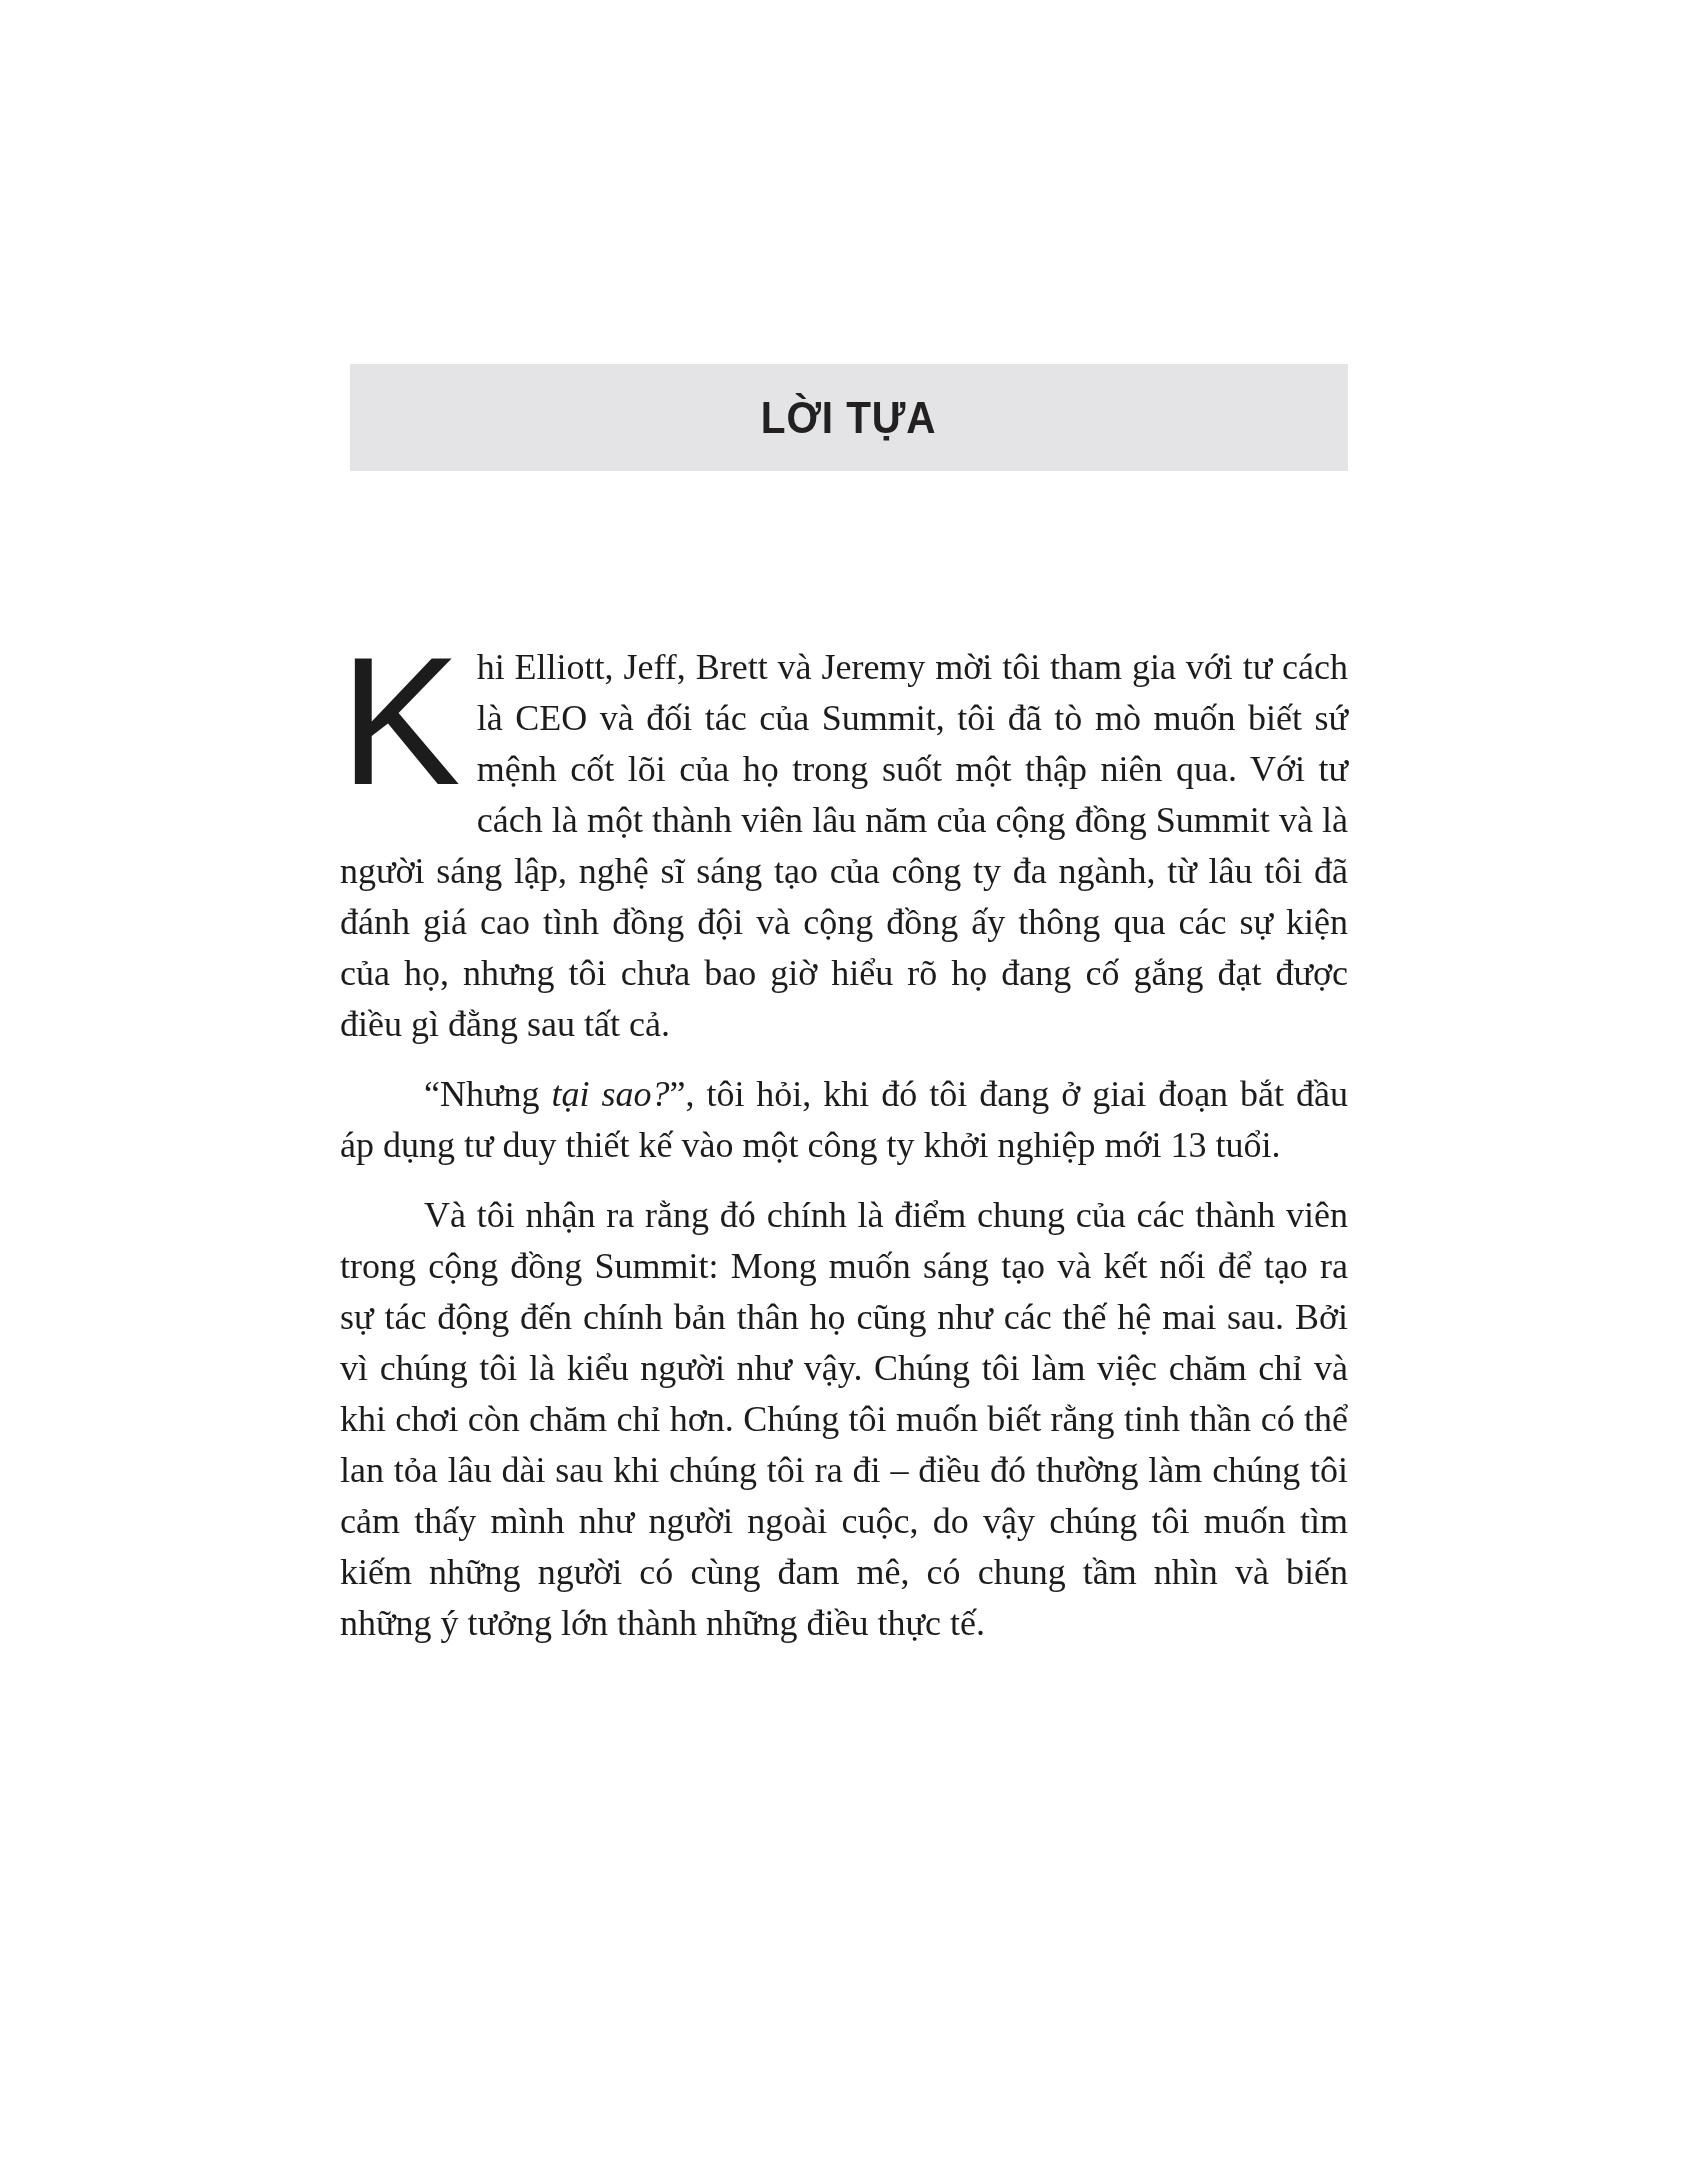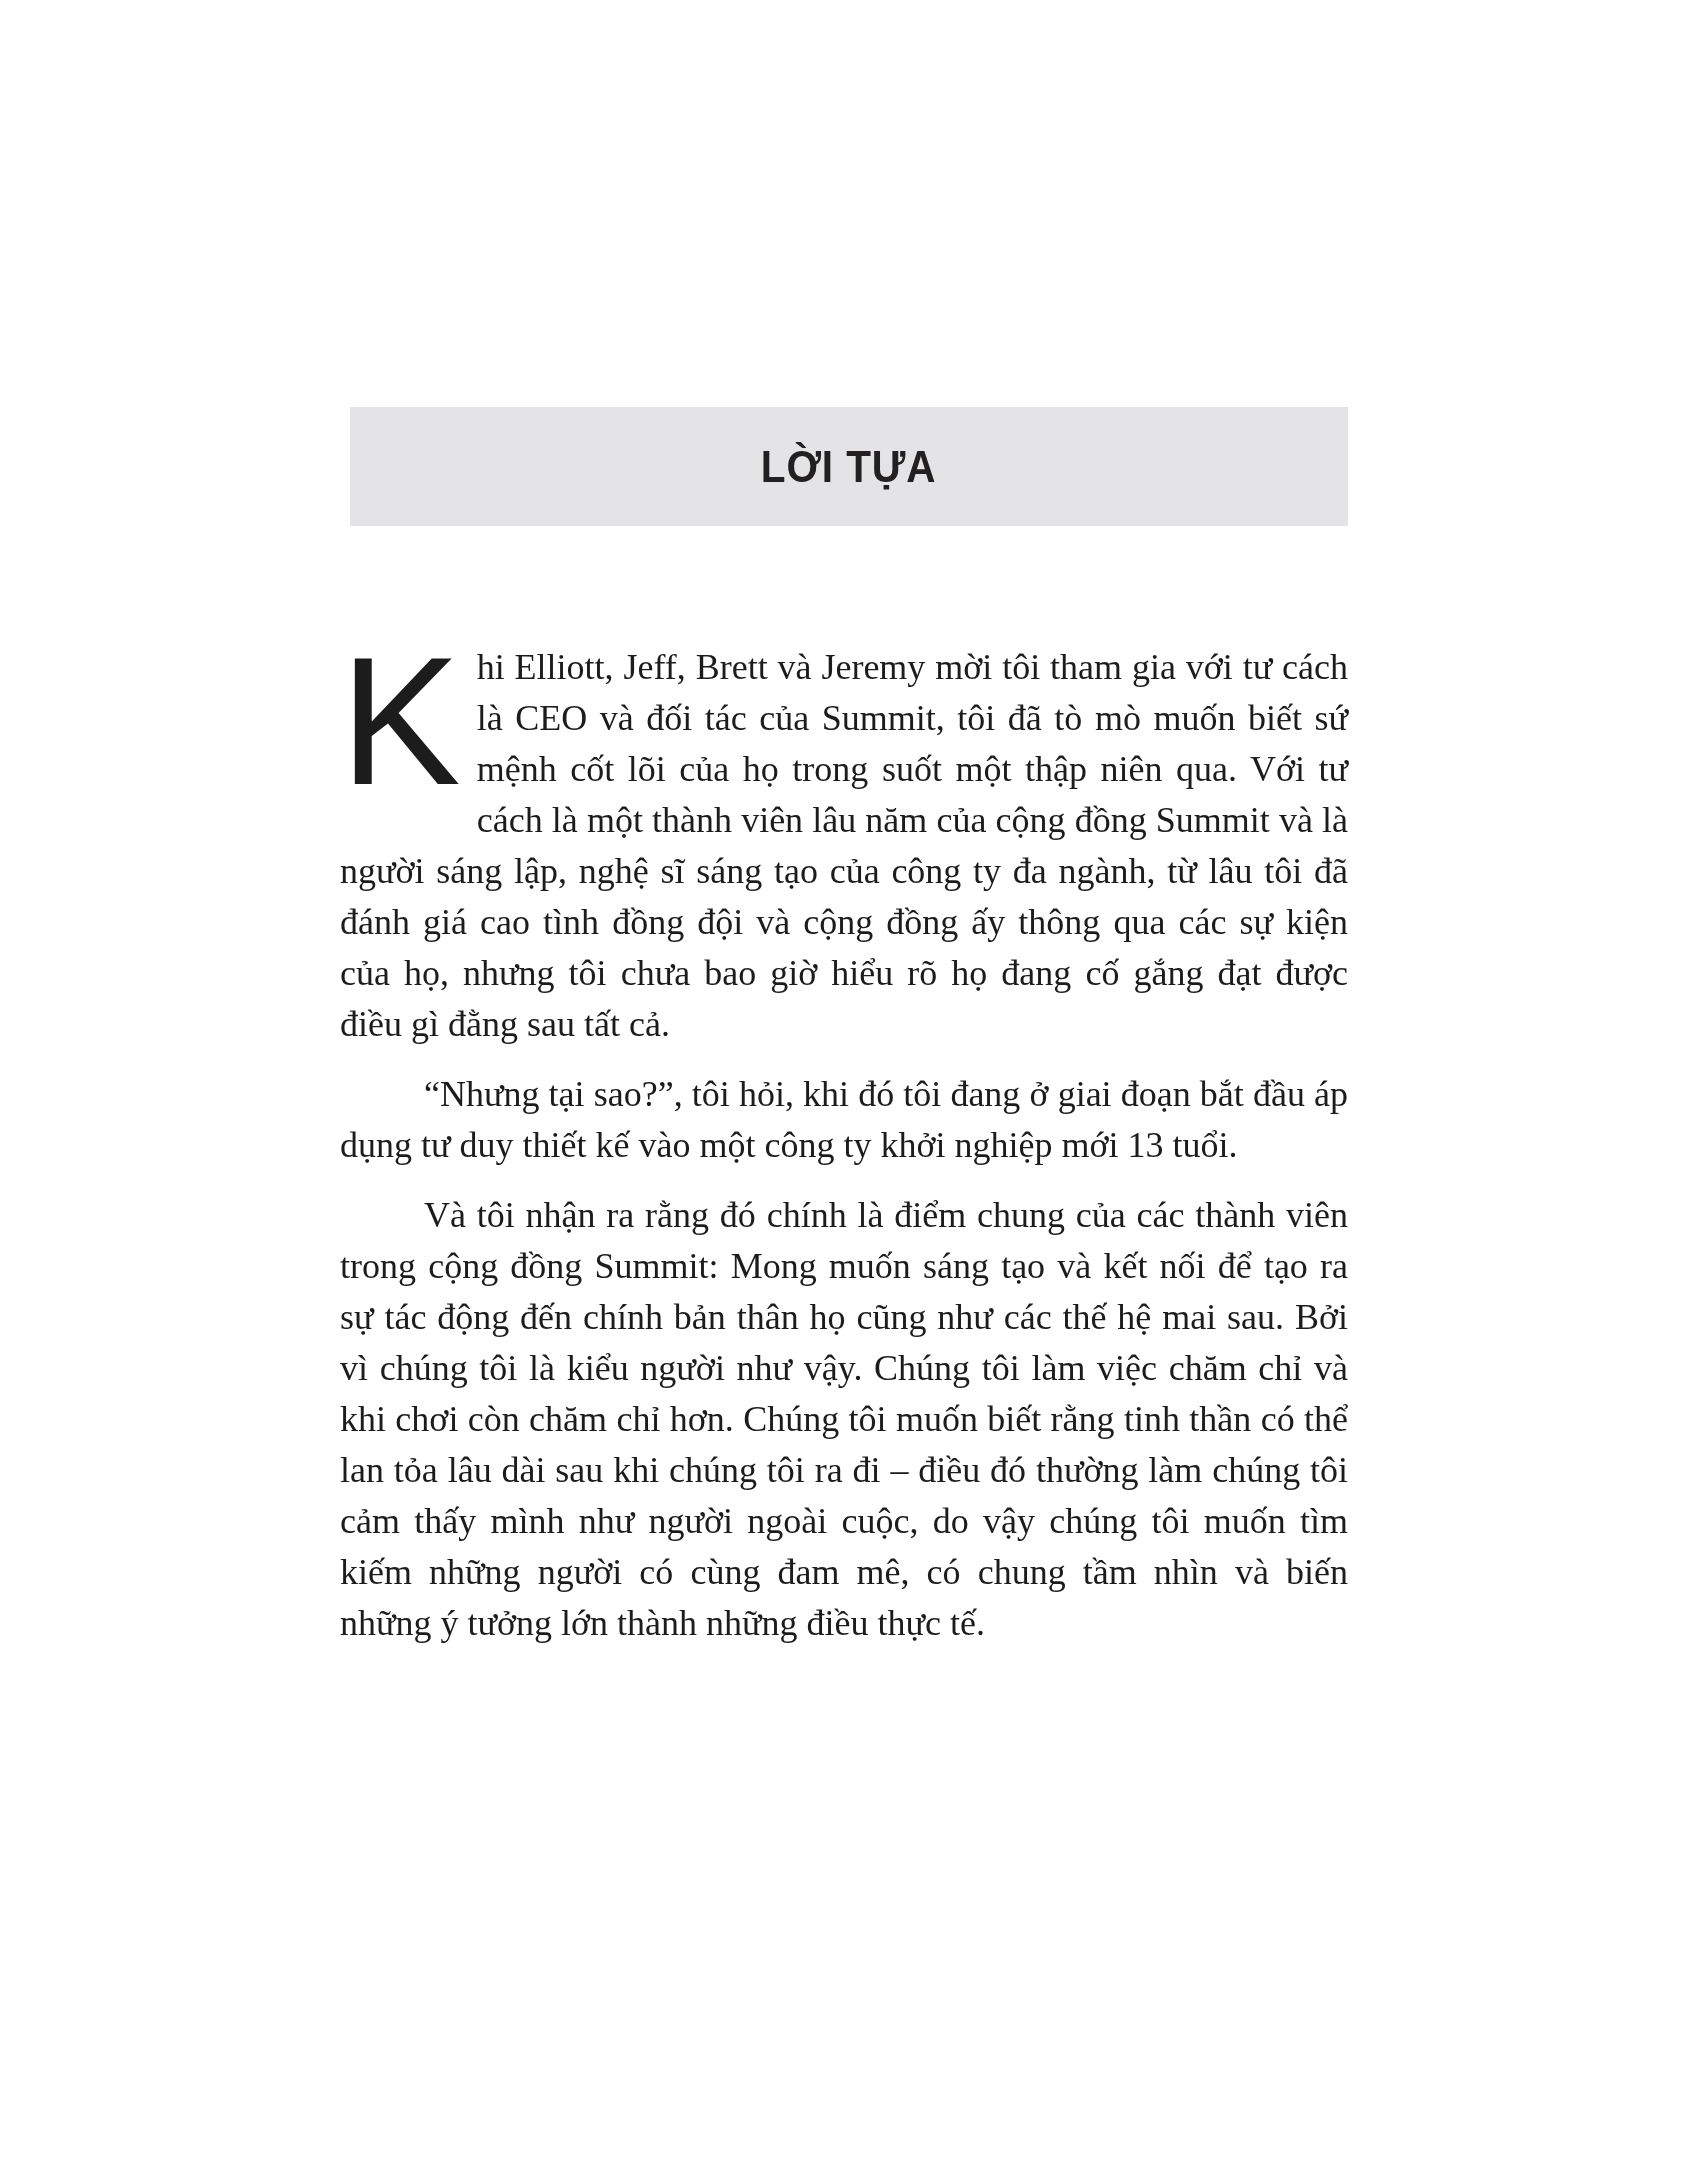--- a/index.html
+++ b/index.html
@@ -10,23 +10,23 @@
   .page {
     position: relative;
     width: 1683px;
     height: 2178px;
     background: #ffffff;
     overflow: hidden;
   }
   .chapter-banner {
     position: absolute;
     left: 350px;
-    top: 407px;
+    top: 364px;
     width: 998px;
-    height: 119px;
+    height: 107px;
     background: #e4e4e6;
     display: flex;
     align-items: center;
     justify-content: center;
   }
   .chapter-title {
     font-family: "Liberation Sans", sans-serif;
     font-weight: 700;
     font-size: 45px;
     letter-spacing: 1px;
@@ -56,20 +56,21 @@
     float: left;
     font-family: "Liberation Sans", sans-serif;
     font-weight: 400;
     font-size: 181px;
     line-height: 147px;
     height: 150px;
     margin: 6px 16px 0 0;
     color: #1d1c1c;
   }
   .em {
+    font-style: italic;
   }
 </style>
 </head>
 <body>
 
 <div class="page">
 
   <div class="chapter-banner">
     <div class="chapter-title">LỜI TỰA</div>
   </div>

